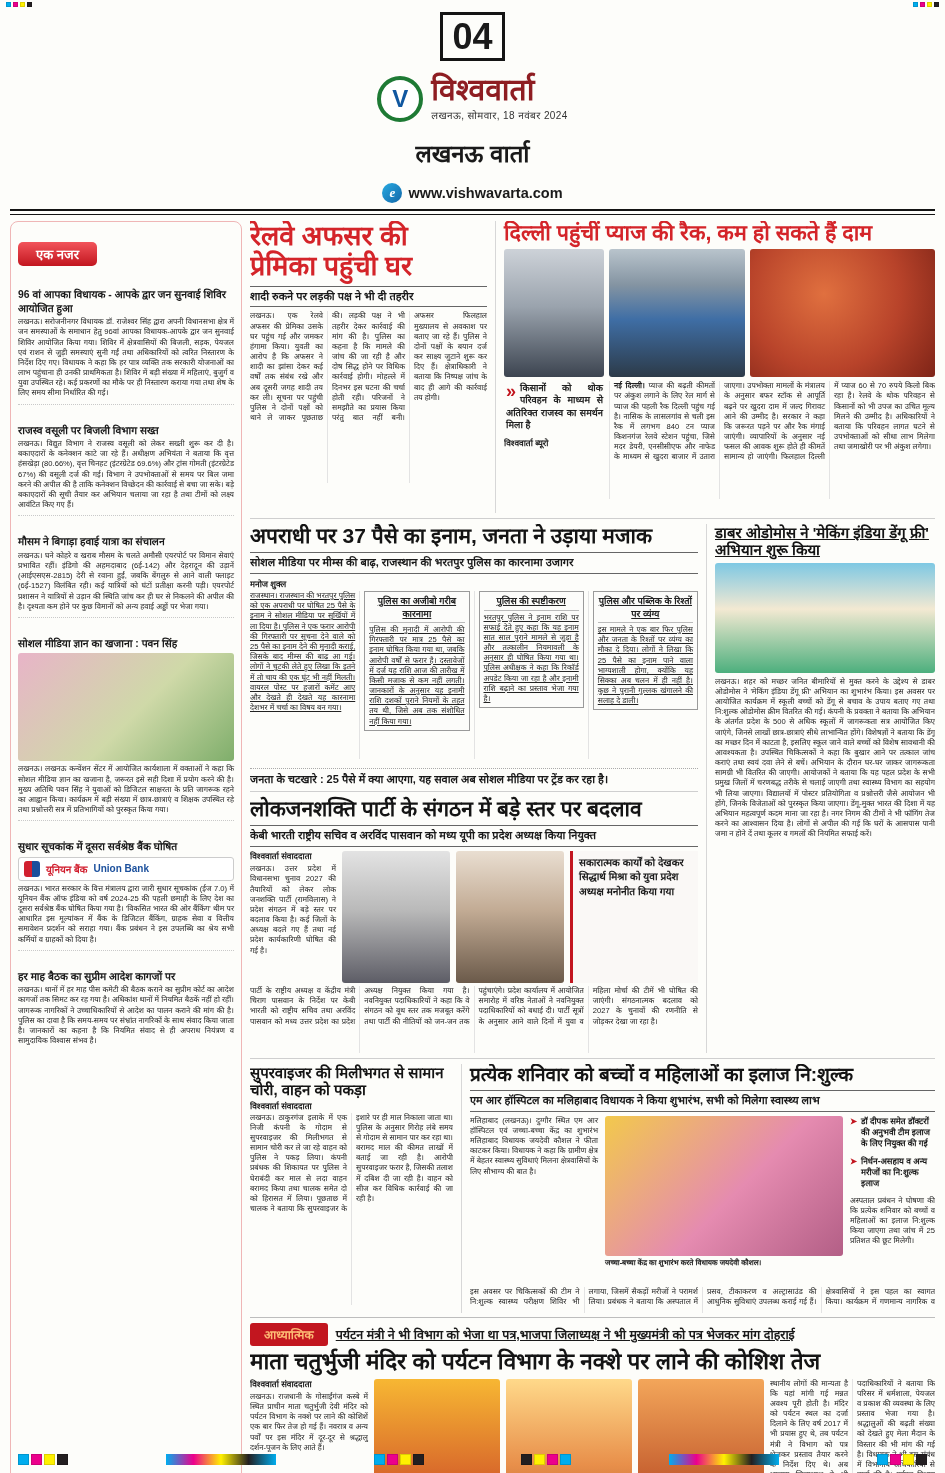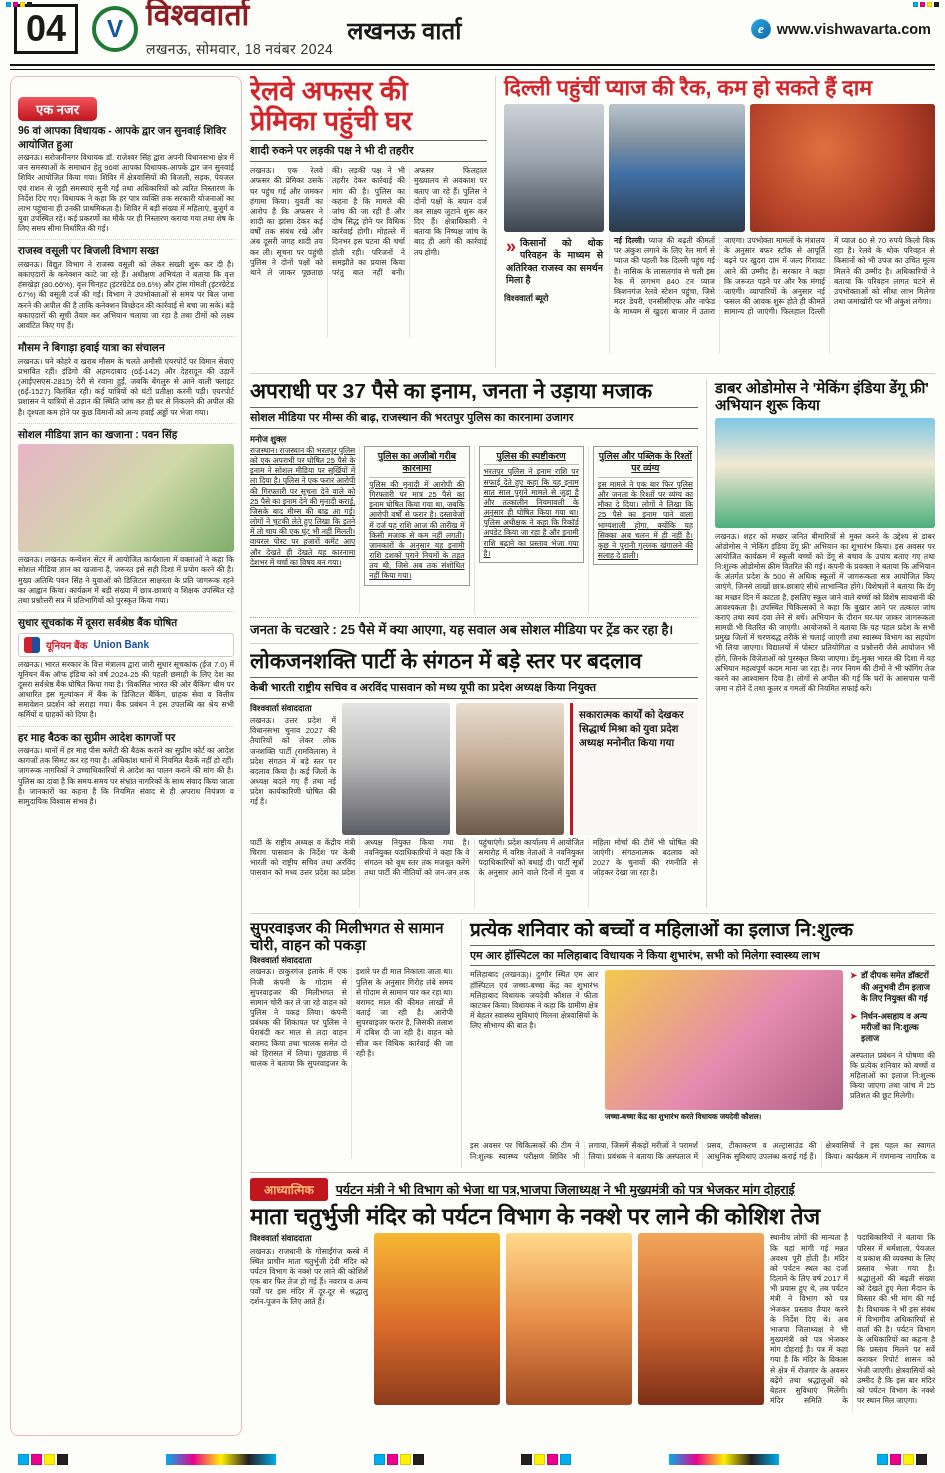--- a/index.html
+++ b/index.html
@@ -1,38 +1,38 @@
 <!DOCTYPE html>
 <html lang="hi"><head>
 <meta charset="utf-8">
 <style>
   html,body{margin:0;padding:0;background:#e8e8e6;}
   *{box-sizing:border-box;}
   .page{width:945px;height:1473px;margin:0 auto;background:#fdfdfa;position:relative;overflow:hidden;
         font-family:"Liberation Sans",sans-serif;color:#1a1a1a;}
   
-  .header{display:flex;align-items:center;gap:14px;padding:0 14px 4px;}
+  .header{display:flex;align-items:center;gap:14px;padding:12px 14px 4px;flex-direction:column;}
   .pagenum{font-size:36px;font-weight:800;border:3px solid #141414;padding:0 9px;line-height:1.2;}
   .logo-wrap{display:flex;align-items:center;gap:8px;}
   .logo-circle{width:46px;height:46px;border-radius:50%;border:4px solid #1e7a34;background:#fff;
                display:flex;align-items:center;justify-content:center;color:#1057a0;font-weight:800;font-size:24px;}
   .masthead-title{font-size:30px;font-weight:800;color:#8e1d22;line-height:1;}
-  .masthead-sub{font-size:14px;color:#333;margin-top:9px;letter-spacing:.4px;}
+  .masthead-sub{font-size:10px;color:#333;margin-top:3px;letter-spacing:.4px;}
   .section-title{flex:1;text-align:left;font-size:24px;font-weight:800;}
   .website{display:flex;align-items:center;gap:6px;font-weight:700;font-size:14.5px;}
   .e-icon{width:20px;height:20px;border-radius:50%;background:linear-gradient(135deg,#29abe2,#1166a8);color:#fff;
           font-style:italic;font-family:"Liberation Serif",serif;display:flex;align-items:center;justify-content:center;font-size:13px;}
   .rule-double{border-top:2.5px solid #141414;border-bottom:1px solid #141414;height:6px;margin:2px 10px 0;}
   
   .content{display:flex;gap:8px;padding:6px 10px 0;height:1366px;}
   .sidebar{width:232px;flex:none;border:1.5px solid #efb6b6;border-radius:8px;padding:20px 7px;overflow:hidden;}
   .sidebar-head{display:inline-block;background:linear-gradient(180deg,#f2545b,#c2161f);color:#fff;font-weight:800;
                 font-size:13px;padding:3px 18px;border-radius:5px;margin-bottom:3px;}
   .brief{border-bottom:1px dotted #c9c9c9;padding-bottom:5px;margin-bottom:4px;}
-  .brief h3{font-size:10.4px;font-weight:800;margin:0 0 2px;line-height:1.3;}
+  .brief h3{font-size:10.4px;font-weight:800;margin:19px 0 2px;line-height:1.3;}
   .brief p{font-size:7.6px;line-height:1.34;text-align:justify;margin:0;color:#222;}
   .photo{border-radius:3px;overflow:hidden;position:relative;}
   .pawan-photo{height:108px;margin:3px 0;background:linear-gradient(135deg,#e8b4c8 0%,#cfd9a8 55%,#7fae6b 100%);}
   .bank-row{display:flex;align-items:center;gap:6px;border:1px solid #ccc;border-radius:3px;padding:3px 5px;margin:3px 0;background:#fff;}
   .ub-mark{width:16px;height:16px;flex:none;background:linear-gradient(90deg,#d11f2f 50%,#1a4f9c 50%);border-radius:3px;}
   .ub-hi{color:#d11f2f;font-weight:800;font-size:10px;}
   .ub-en{color:#1a4f9c;font-weight:800;font-size:10px;}
   .main{flex:1;min-width:0;display:flex;flex-direction:column;}
   .row{display:flex;}
   .vsep{border-right:1px solid #d7d7d7;}
@@ -62,31 +62,31 @@
   .pq-mark{color:#c2161f;font-size:18px;font-weight:800;float:left;margin-right:4px;line-height:1;}
   .pq-text{font-size:9.4px;font-weight:800;line-height:1.3;}
   
   .row2{height:536px;overflow:hidden;}
   .left-stack{flex:1;min-width:0;padding-right:8px;display:flex;flex-direction:column;}
   .art-paise h2{font-size:21px;}
   .art-paise .bodytxt{height:168px;overflow:hidden;text-decoration:underline;}
   .inline-box{border:1px solid #9a9a9a;padding:3px 4px;margin:3px 0;break-inside:avoid;background:#fcfcfa;}
   .inline-box h4{margin:0 0 2px;font-size:9.3px;font-weight:800;text-align:center;border-bottom:1px solid #bbb;padding-bottom:2px;}
   .inline-box p{margin:0;}
-  .closing-line{font-size:13px;font-weight:800;margin-top:3px;border-top:1px dotted #aaa;padding-top:2px;}
+  .closing-line{font-size:11px;font-weight:800;margin-top:9px;border-top:1px dotted #aaa;padding-top:2px;}
   .art-ljp h2{font-size:21px;}
   .ljp-toprow{display:flex;gap:6px;margin:3px 0;height:132px;overflow:hidden;}
   .ljp-leadcol{flex:1;min-width:0;}
   .ljp-portrait1{width:108px;flex:none;background:linear-gradient(180deg,#e3e3e3 0%,#b9b9b9 45%,#5d5d66 100%);}
   .ljp-portrait2{width:108px;flex:none;background:linear-gradient(180deg,#e9ded1 0%,#c2ab94 45%,#6b5a4a 100%);}
   .highlight{width:128px;flex:none;border-left:3px solid #c2161f;background:#faf8f6;padding:5px 6px;
              font-weight:800;font-size:10.2px;line-height:1.4;}
   .art-ljp .bodytxt.cols-4{height:96px;overflow:hidden;}
   .art-dabur{width:228px;flex:none;padding-left:8px;}
-  .art-dabur h2{font-size:15px;}
+  .art-dabur h2{font-size:15px;text-decoration:underline;}
   .dabur-photo{height:110px;margin:4px 0;background:linear-gradient(180deg,#7ec8e3 0%,#f3e9d2 42%,#4caf7d 100%);}
   .art-dabur .bodytxt{height:368px;overflow:hidden;}
   
   .row3{height:252px;overflow:hidden;}
   .art-supervisor{width:212px;flex:none;padding-right:8px;}
   .art-supervisor h2{font-size:15px;}
   .art-supervisor .bodytxt{height:192px;overflow:hidden;}
   .art-hospital{flex:1;min-width:0;padding-left:8px;}
   .art-hospital h2{font-size:19px;}
   .hosp-row{display:flex;gap:7px;margin-top:3px;height:168px;overflow:hidden;}

